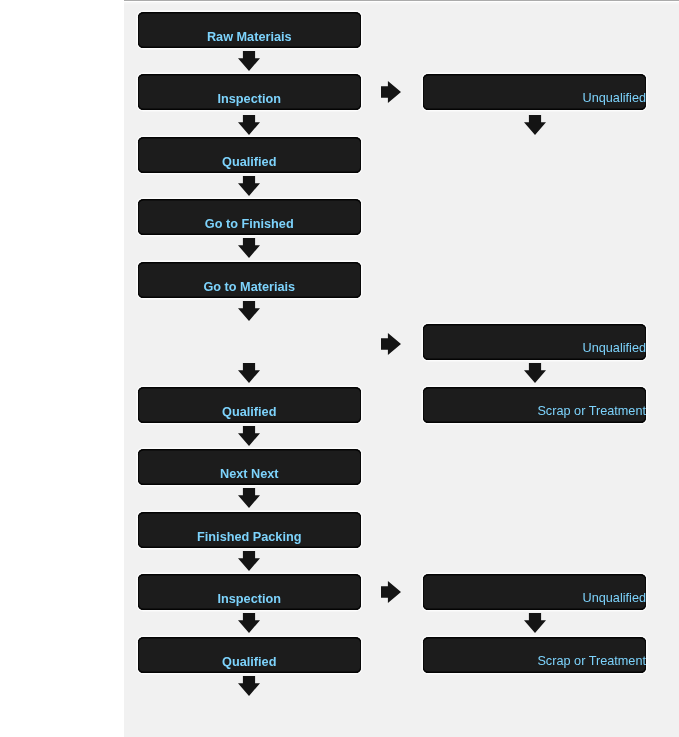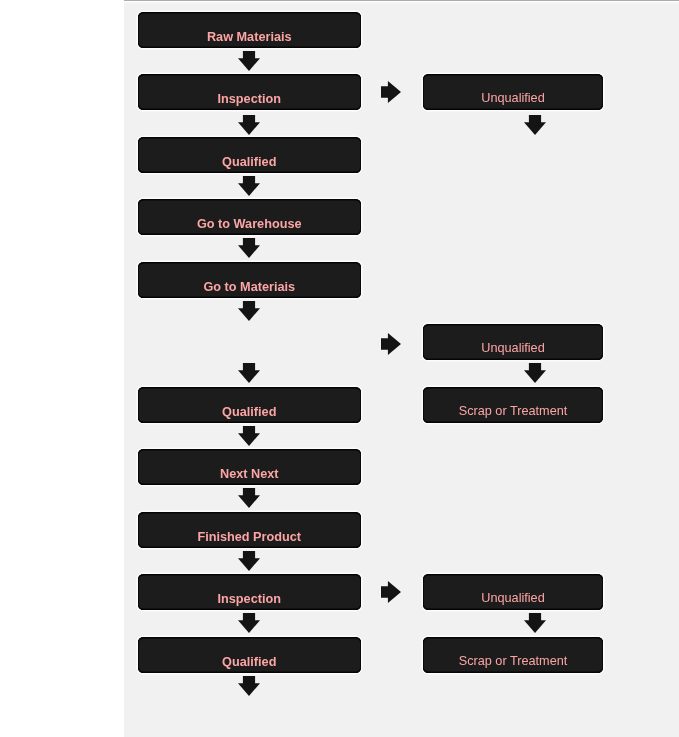--- a/index.html
+++ b/index.html
@@ -13,27 +13,27 @@
   .panel-top-fade{position:absolute;left:124px;top:2px;width:555px;height:3px;
      background:linear-gradient(#f7f7f7,#f1f1f1);}
   .panel-top-highlight{position:absolute;left:124px;top:1px;width:555px;height:1px;background:#ffffff;}
   .panel-top-border{position:absolute;left:124px;top:0;width:555px;height:1px;background:#ababab;}
 
   .col{position:absolute;top:0;height:737px;}
   .col-main{left:0;width:679px;}
   .col-branch{left:0;width:679px;}
 
   .node{position:absolute;height:36px;background:#1c1c1c;border-radius:5.5px;
-        color:#fca5a5;font-size:12.7px;
+        color:#7dd3fc;font-size:12.7px;
         box-shadow:0 0 0 1.6px #fcfcfc,
                    inset 0 1.4px 0 0 #040404, inset 0 -1.4px 0 0 #040404,
                    inset 1px 0 0 0 #090909, inset -1px 0 0 0 #090909;
         display:flex;align-items:center;justify-content:center;}
   .node-left{left:138px;width:222.5px;font-weight:bold;}
-  .node-right{left:423px;width:180px;font-weight:normal;}
+  .node-right{left:423px;width:223px;font-weight:normal;justify-content:flex-end;}
   .node-label{display:block;position:relative;top:7px;white-space:nowrap;
               transform:translateZ(0);}
   .node-right .node-label{top:6px;}
 
   .arrow{position:absolute;line-height:0;}
   .arrow-glyph{display:block;line-height:0;}
   .arrow-down{width:22px;height:20px;}
   .arrow-down-main{left:238.2px;}
   .arrow-down-branch{left:523.5px;}
   .arrow-right{width:20px;height:22px;left:381.2px;}
@@ -65,21 +65,21 @@
       </div>
     <div class="node node-left" style="top:136.66px">
       <span class="node-label">Qualified</span>
     </div>
     <div class="arrow arrow-down arrow-down-main" style="top:175.9px">
         <span class="arrow-glyph"><svg width="22" height="20" viewBox="0 0 22 20" aria-hidden="true">
             <path d="M4.9 0 H17.1 V7.2 H22 L11 20 L0 7.2 H4.9 Z" fill="#141414"></path>
           </svg></span>
       </div>
     <div class="node node-left" style="top:199.14px">
-      <span class="node-label">Go to Warehouse</span>
+      <span class="node-label">Go to Finished</span>
     </div>
     <div class="arrow arrow-down arrow-down-main" style="top:238.38px">
         <span class="arrow-glyph"><svg width="22" height="20" viewBox="0 0 22 20" aria-hidden="true">
             <path d="M4.9 0 H17.1 V7.2 H22 L11 20 L0 7.2 H4.9 Z" fill="#141414"></path>
           </svg></span>
       </div>
     <div class="node node-left" style="top:261.62px">
       <span class="node-label">Go to Materiais</span>
     </div>
     <div class="arrow arrow-down arrow-down-main" style="top:300.86px">
@@ -102,21 +102,21 @@
       </div>
     <div class="node node-left" style="top:449.06px">
       <span class="node-label">Next Next</span>
     </div>
     <div class="arrow arrow-down arrow-down-main" style="top:488.3px">
         <span class="arrow-glyph"><svg width="22" height="20" viewBox="0 0 22 20" aria-hidden="true">
             <path d="M4.9 0 H17.1 V7.2 H22 L11 20 L0 7.2 H4.9 Z" fill="#141414"></path>
           </svg></span>
       </div>
     <div class="node node-left" style="top:511.54px">
-      <span class="node-label">Finished Product</span>
+      <span class="node-label">Finished Packing</span>
     </div>
     <div class="arrow arrow-down arrow-down-main" style="top:550.78px">
         <span class="arrow-glyph"><svg width="22" height="20" viewBox="0 0 22 20" aria-hidden="true">
             <path d="M4.9 0 H17.1 V7.2 H22 L11 20 L0 7.2 H4.9 Z" fill="#141414"></path>
           </svg></span>
       </div>
     <div class="node node-left" style="top:574.02px">
       <span class="node-label">Inspection</span>
     </div>
     <div class="arrow arrow-down arrow-down-main" style="top:613.26px">

